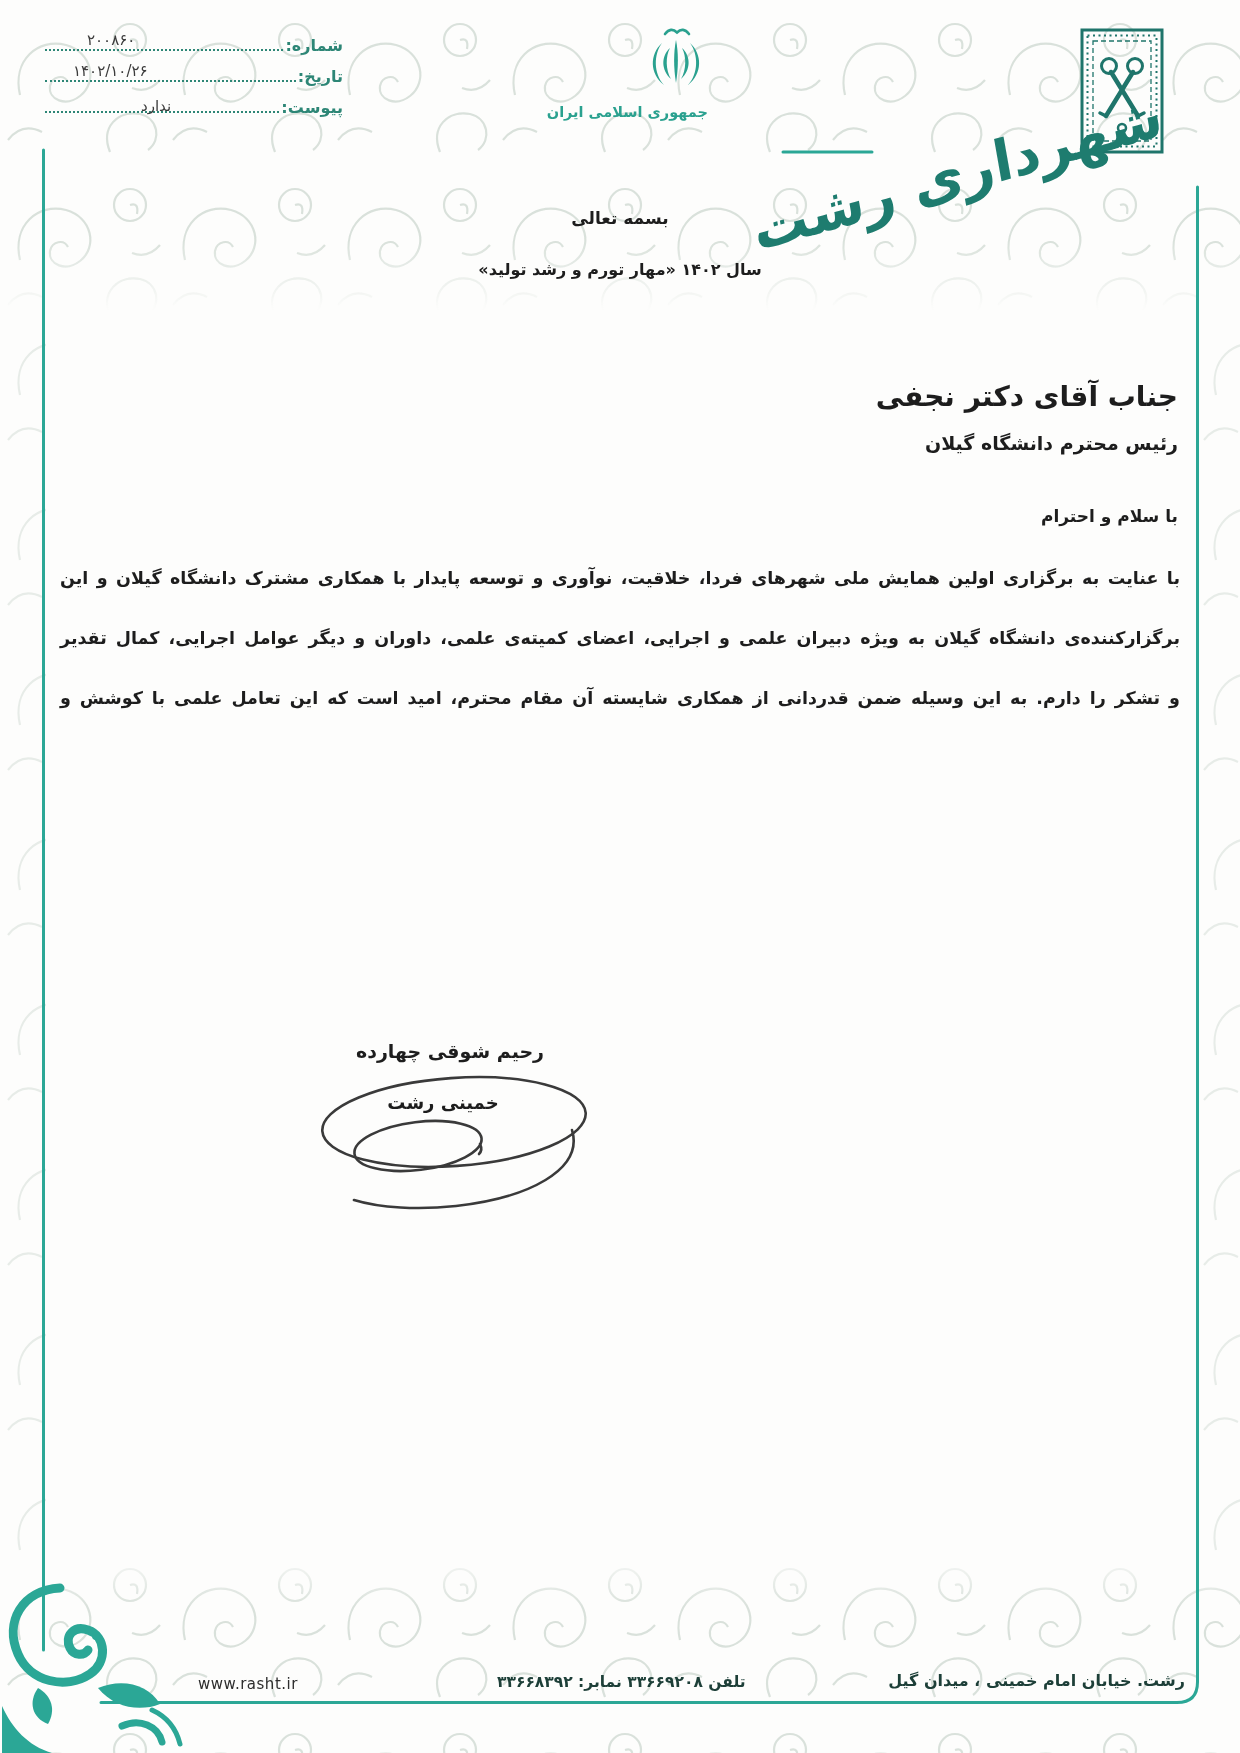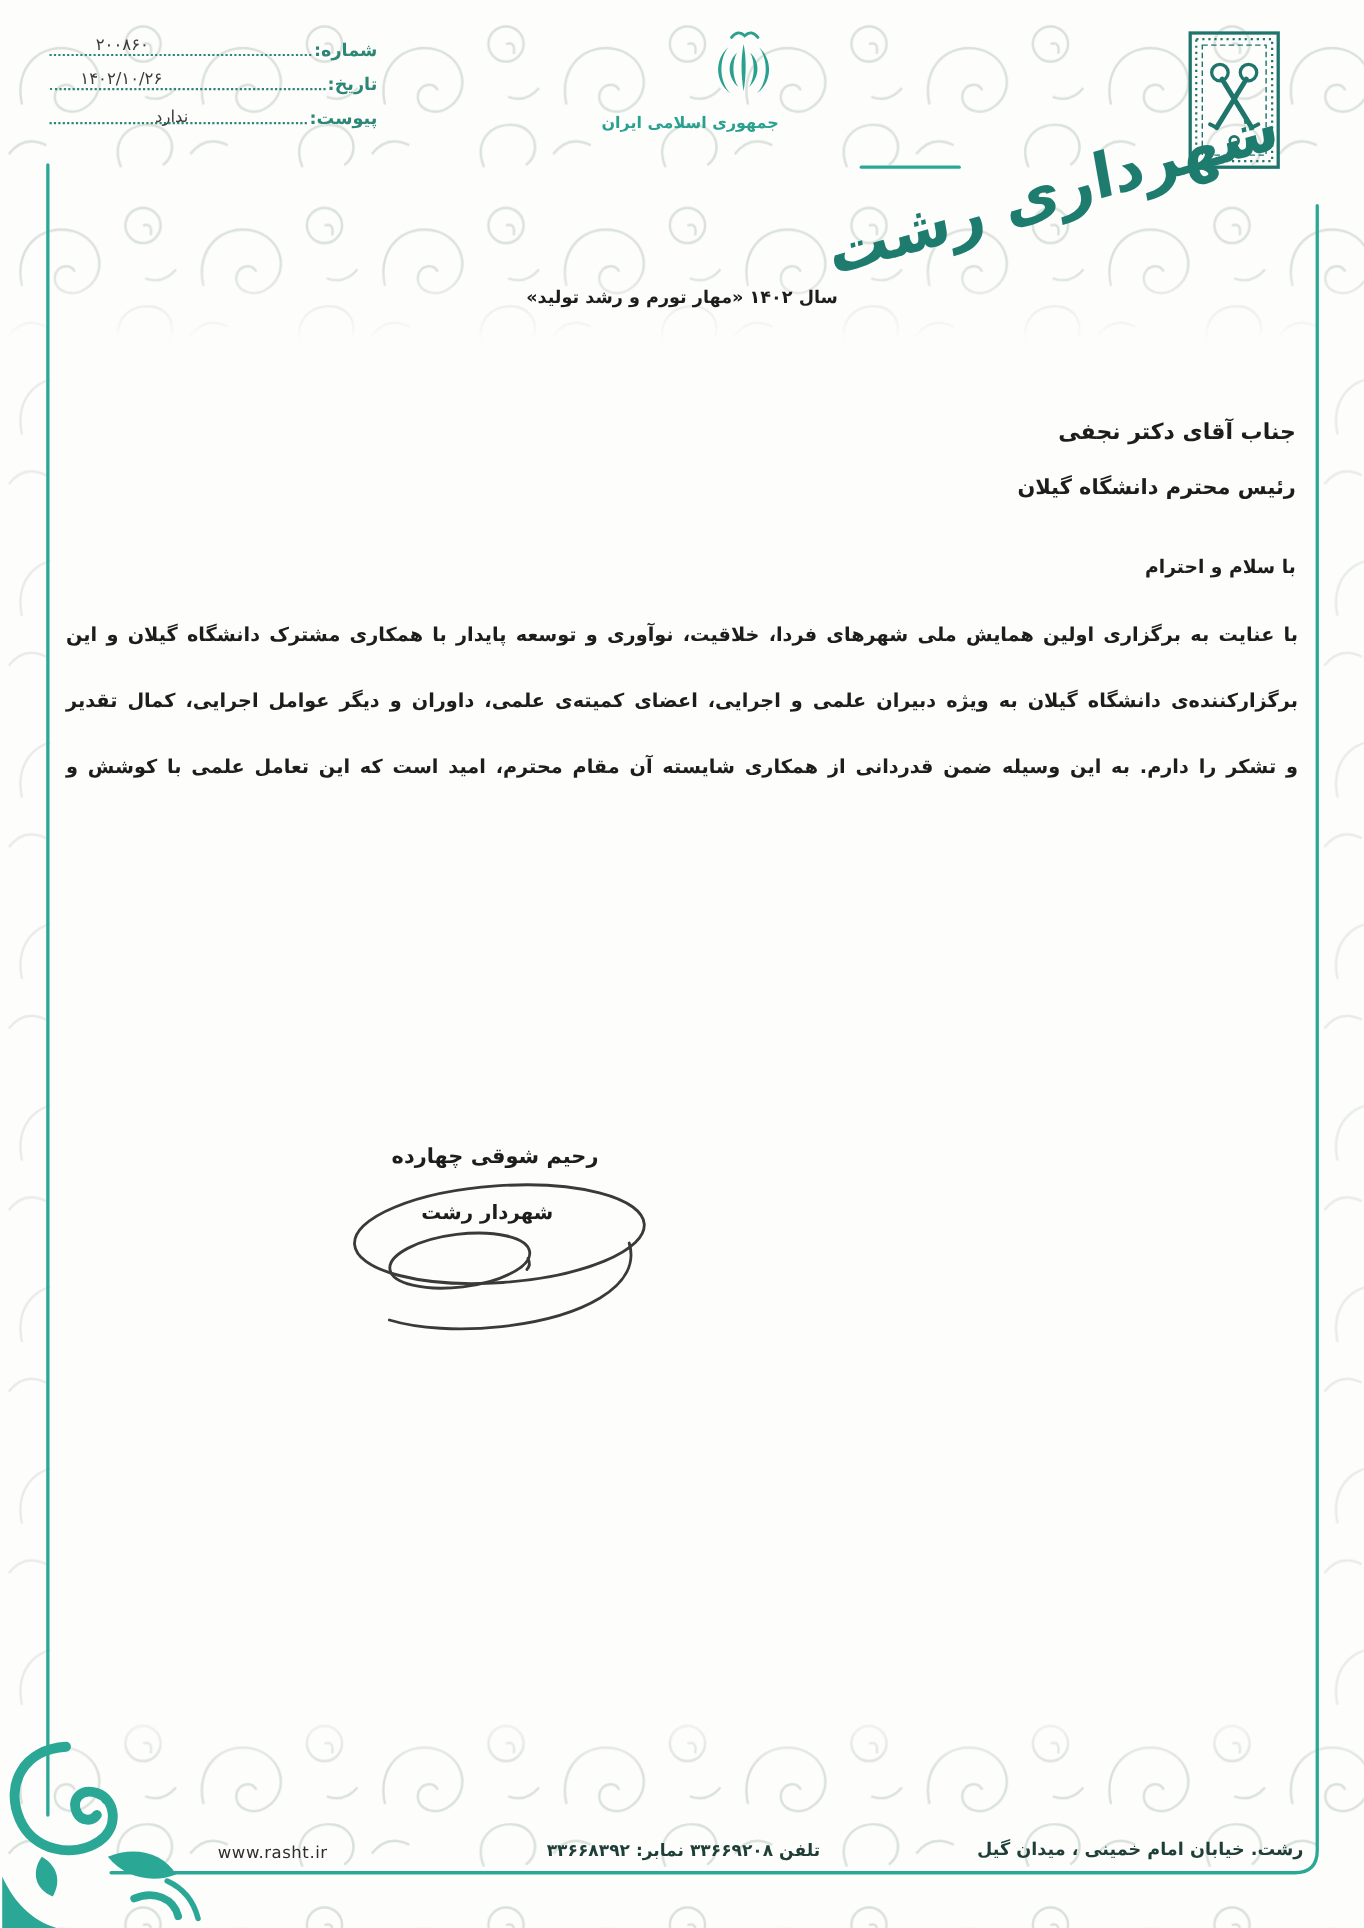--- a/index.html
+++ b/index.html
@@ -26,21 +26,21 @@
   .stamp{position:absolute;top:28px;left:1080px;z-index:3;}
   .callig{
     position:absolute;top:128px;left:838px;width:330px;z-index:3;
     font-size:56px;font-weight:700;color:#1e7c6f;text-align:center;white-space:nowrap;
     transform:rotate(-16deg) skewX(-6deg);transform-origin:50% 50%;letter-spacing:-2px;
   }
   
   .besmeleh{position:absolute;top:208px;left:0;width:1240px;text-align:center;font-size:17px;font-weight:700;z-index:2;}
   .slogan{position:absolute;top:260px;left:0;width:1240px;text-align:center;font-size:16px;font-weight:700;z-index:2;}
   
-  .rcp-name{position:absolute;top:380px;right:62px;font-size:20px;font-weight:700;z-index:2;}
+  .rcp-name{position:absolute;top:380px;right:62px;font-size:28px;font-weight:700;z-index:2;}
   .rcp-title{position:absolute;top:432px;right:62px;font-size:19px;font-weight:700;z-index:2;}
   .salutation{position:absolute;top:506px;right:62px;font-size:17px;font-weight:700;z-index:2;}
   
   .body{position:absolute;top:548px;right:60px;left:60px;z-index:2;}
   .bline{height:60px;line-height:60px;font-size:17.5px;font-weight:700;
          text-align:justify;text-align-last:justify;white-space:normal;}
   .bline.last{text-align:right;text-align-last:right;}
   
   .sig-name{position:absolute;top:1040px;left:330px;width:240px;text-align:center;font-size:19px;font-weight:700;z-index:2;}
   .sig-title{position:absolute;top:1092px;left:343px;width:200px;text-align:center;font-size:18px;font-weight:700;z-index:2;}
@@ -148,34 +148,35 @@
     <g stroke="#1f756b" fill="none">
       <circle cx="29" cy="38" r="7.5" stroke-width="3"></circle>
       <circle cx="55" cy="38" r="7.5" stroke-width="3"></circle>
       <path d="M31 44 L58 88 M53 44 L26 88" stroke-width="4.5" stroke-linecap="round"></path>
       <path d="M58 88 l6 -3 M26 88 l-6 -3" stroke-width="3.5" stroke-linecap="round"></path>
       <circle cx="42" cy="100" r="4" stroke-width="2.5"></circle>
     </g>
   </svg>
   <div class="callig">شهرداری رشت</div>
 
+  <div class="besmeleh">بسمه تعالی</div>
   <div class="slogan">سال ۱۴۰۲ «مهار تورم و رشد تولید»</div>
 
   <div class="rcp-name">جناب آقای دکتر نجفی</div>
   <div class="rcp-title">رئیس محترم دانشگاه گیلان</div>
   <div class="salutation">با سلام و احترام</div>
 
   <div class="body">
     <div class="bline">با عنایت به برگزاری اولین همایش ملی شهرهای فردا، خلاقیت، نوآوری و توسعه پایدار با همکاری مشترک دانشگاه گیلان و این</div>
     <div class="bline">برگزارکننده‌ی دانشگاه گیلان به ویژه دبیران علمی و اجرایی، اعضای کمیته‌ی علمی، داوران و دیگر عوامل اجرایی، کمال تقدیر</div>
     <div class="bline">و تشکر را دارم.  به این وسیله ضمن قدردانی از همکاری شایسته آن مقام محترم، امید است که این تعامل علمی با کوشش و</div>
   </div>
 
   <div class="sig-name">رحیم شوقی چهارده</div>
-  <div class="sig-title">شهردار رشت</div>
+  <div class="sig-title">خمینی رشت</div>
   <svg class="sig-svg" width="344" height="164" viewBox="0 0 344 164">
     <g fill="none" stroke="#3a3a3a" stroke-width="2.6" stroke-linecap="round">
       <ellipse cx="186" cy="64" rx="132" ry="44" transform="rotate(-4 186 64)"></ellipse>
       <ellipse cx="150" cy="88" rx="64" ry="24" transform="rotate(-7 150 88)"></ellipse>
       <path d="M304 72 C316 112 260 140 188 148 C150 152 112 150 86 142"></path>
       <path d="M212 86 q3 6 -1 10"></path>
     </g>
   </svg>
 
 

